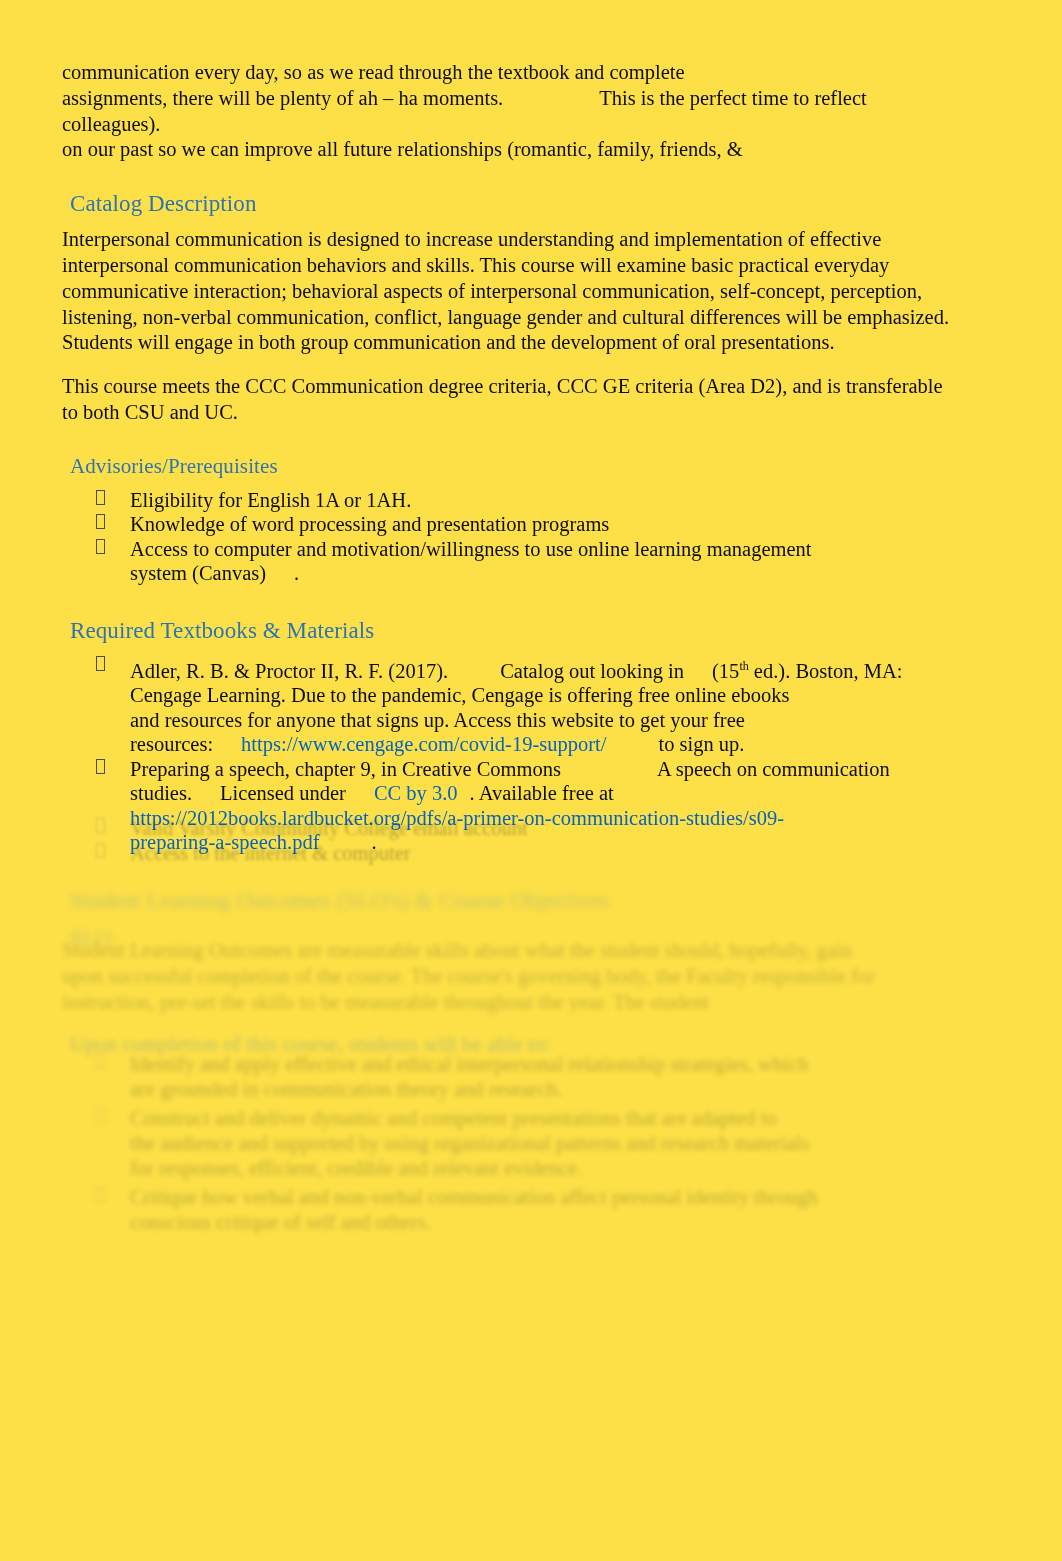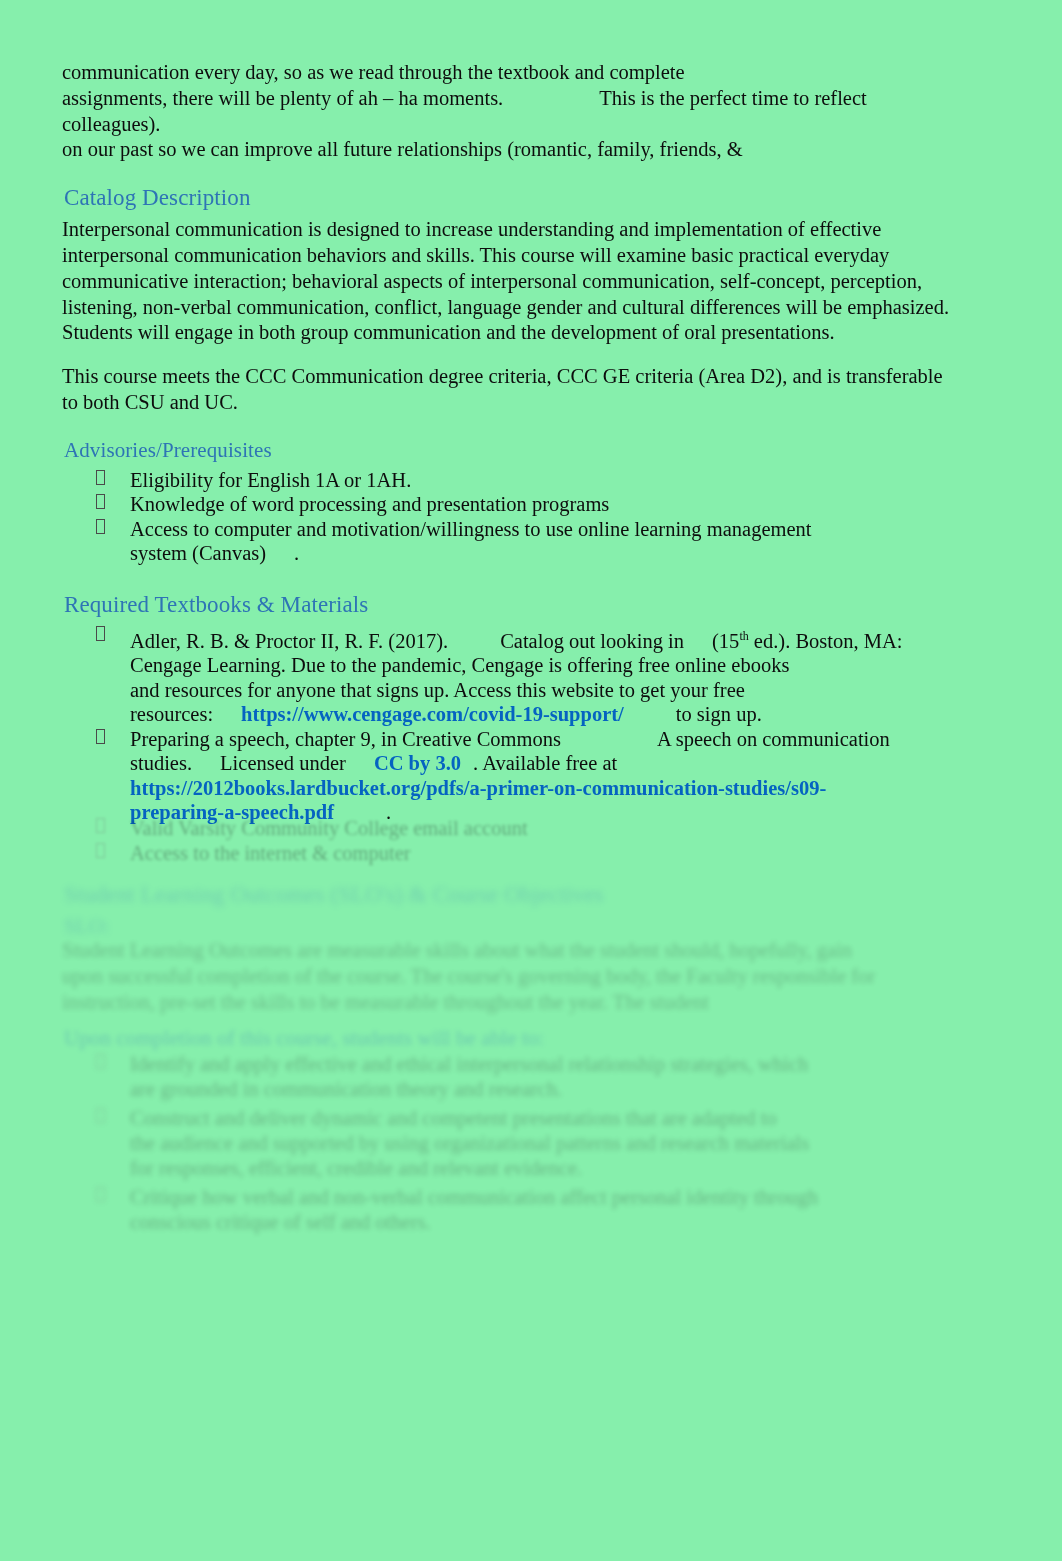--- a/index.html
+++ b/index.html
@@ -9,21 +9,21 @@
     background: #ffffff;
   }
   body {
     font-family: "Liberation Serif", "DejaVu Serif", serif;
     color: #000000;
   }
   .page {
     position: relative;
     width: 1062px;
     height: 1561px;
-    background: #86efac;
+    background: #fde047;
     overflow: hidden;
   }
   .content {
     position: absolute;
     left: 62px;
     top: 60px;
     width: 900px;
   }
 
   p.body-text {
@@ -33,21 +33,21 @@
     color: #0d0d0d;
   }
   p.body-text + p.body-text {
     margin-top: 0;
   }
   .para-gap {
     height: 18px;
   }
 
   h2.heading {
-    margin: 2px;
+    margin: 8px;
     font-size: 23px;
     line-height: 30px;
     font-weight: normal;
     color: #2e74b5;
     letter-spacing: 0.1px;
   }
   h2.heading.sub {
     font-size: 21px;
     line-height: 28px;
   }
@@ -73,21 +73,20 @@
     width: 9px;
     height: 15px;
     border: 1px solid #4a4a4a;
     box-sizing: border-box;
     background: transparent;
   }
 
   .link {
     color: #0563c1;
     text-decoration: none;
-    font-weight: bold;
   }
   .sp-sm { display: inline-block; width: 12px; }
   .sp-md { display: inline-block; width: 28px; }
   .sp-lg { display: inline-block; width: 52px; }
   .sp-xl { display: inline-block; width: 96px; }
   sup.ed { font-size: 12px; vertical-align: super; }
 
   
   .fade-zone {
     position: absolute;

